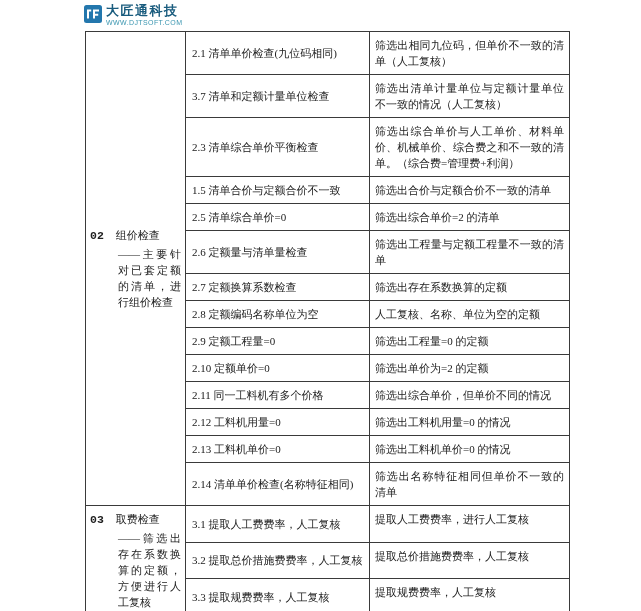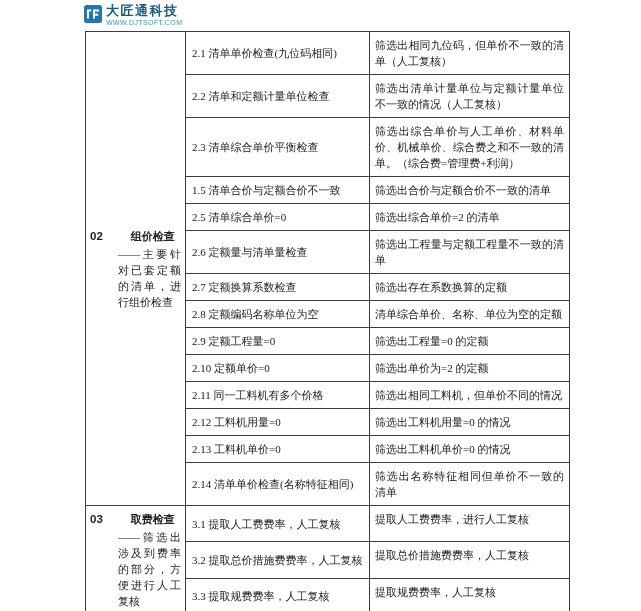--- a/index.html
+++ b/index.html
@@ -60,22 +60,22 @@
     border: 1px solid #3a3a3a;
     text-align: justify;
     text-justify: inter-ideograph;
     word-break: break-all;
   }
   td.cat {
     vertical-align: middle;
     padding: 5px 4px;
   }
   .cat-title { white-space: nowrap; margin-bottom: 2px; }
-  .cat-title b { font-family: Liberation Sans, sans-serif; font-size: 11.5px; }
-  .cat-title span { margin-left: 28px; font-weight: bold; }
+  .cat-title b { font-family: Liberation Mono, monospace; font-size: 11.5px; }
+  .cat-title span { margin-left: 12px; }
   .cat-note { text-align: justify; margin-left: 28px; }
   td.item {
     vertical-align: middle;
     padding: 5px 0 5px 6px;
   }
   td.desc {
     vertical-align: top;
     padding: 5px 5px;
   }
 </style>
@@ -107,21 +107,21 @@
     <tbody>
         <tr>
           <td class="cat" rowspan="14">
             <div class="cat-title"><b>02</b><span>组价检查</span></div>
             <div class="cat-note">——主要针对已套定额的清单，进行组价检查</div>
           </td>
           <td class="item">2.1 清单单价检查(九位码相同)</td>
           <td class="desc">筛选出相同九位码，但单价不一致的清单（人工复核）</td>
         </tr>
         <tr>
-          <td class="item">2.2 清单和定额计量单位检查</td>
+          <td class="item">3.7 清单和定额计量单位检查</td>
           <td class="desc">筛选出清单计量单位与定额计量单位 不一致的情况（人工复核）</td>
         </tr>
         <tr>
           <td class="item">2.3 清单综合单价平衡检查</td>
           <td class="desc">筛选出综合单价与人工单价、材料单 价、机械单价、综合费之和不一致的清 单。（综合费=管理费+利润）</td>
         </tr>
         <tr>
           <td class="item">1.5 清单合价与定额合价不一致</td>
           <td class="desc">筛选出合价与定额合价不一致的清单</td>
         </tr>
@@ -132,50 +132,50 @@
         <tr>
           <td class="item">2.6 定额量与清单量检查</td>
           <td class="desc">筛选出工程量与定额工程量不一致的清单</td>
         </tr>
         <tr>
           <td class="item">2.7 定额换算系数检查</td>
           <td class="desc">筛选出存在系数换算的定额</td>
         </tr>
         <tr>
           <td class="item">2.8 定额编码名称单位为空</td>
-          <td class="desc">清单综合单价、名称、单位为空的定额</td>
+          <td class="desc">人工复核、名称、单位为空的定额</td>
         </tr>
         <tr>
           <td class="item">2.9 定额工程量=0</td>
           <td class="desc">筛选出工程量=0 的定额</td>
         </tr>
         <tr>
           <td class="item">2.10 定额单价=0</td>
           <td class="desc">筛选出单价为=2 的定额</td>
         </tr>
         <tr>
           <td class="item">2.11 同一工料机有多个价格</td>
-          <td class="desc">筛选出相同工料机，但单价不同的情况</td>
+          <td class="desc">筛选出综合单价，但单价不同的情况</td>
         </tr>
         <tr>
           <td class="item">2.12 工料机用量=0</td>
           <td class="desc">筛选出工料机用量=0 的情况</td>
         </tr>
         <tr>
           <td class="item">2.13 工料机单价=0</td>
           <td class="desc">筛选出工料机单价=0 的情况</td>
         </tr>
         <tr>
           <td class="item">2.14 清单单价检查(名称特征相同)</td>
           <td class="desc">筛选出名称特征相同但单价不一致的 清单</td>
         </tr>
         <tr>
           <td class="cat" rowspan="3">
             <div class="cat-title"><b>03</b><span>取费检查</span></div>
-            <div class="cat-note">——筛选出涉及到费率的部分，方便进行人工复核</div>
+            <div class="cat-note">——筛选出存在系数换算的定额，方便进行人工复核</div>
           </td>
           <td class="item">3.1 提取人工费费率，人工复核</td>
           <td class="desc">提取人工费费率，进行人工复核</td>
         </tr>
         <tr>
           <td class="item">3.2 提取总价措施费费率，人工复核</td>
           <td class="desc">提取总价措施费费率，人工复核</td>
         </tr>
         <tr>
           <td class="item">3.3 提取规费费率，人工复核</td>

